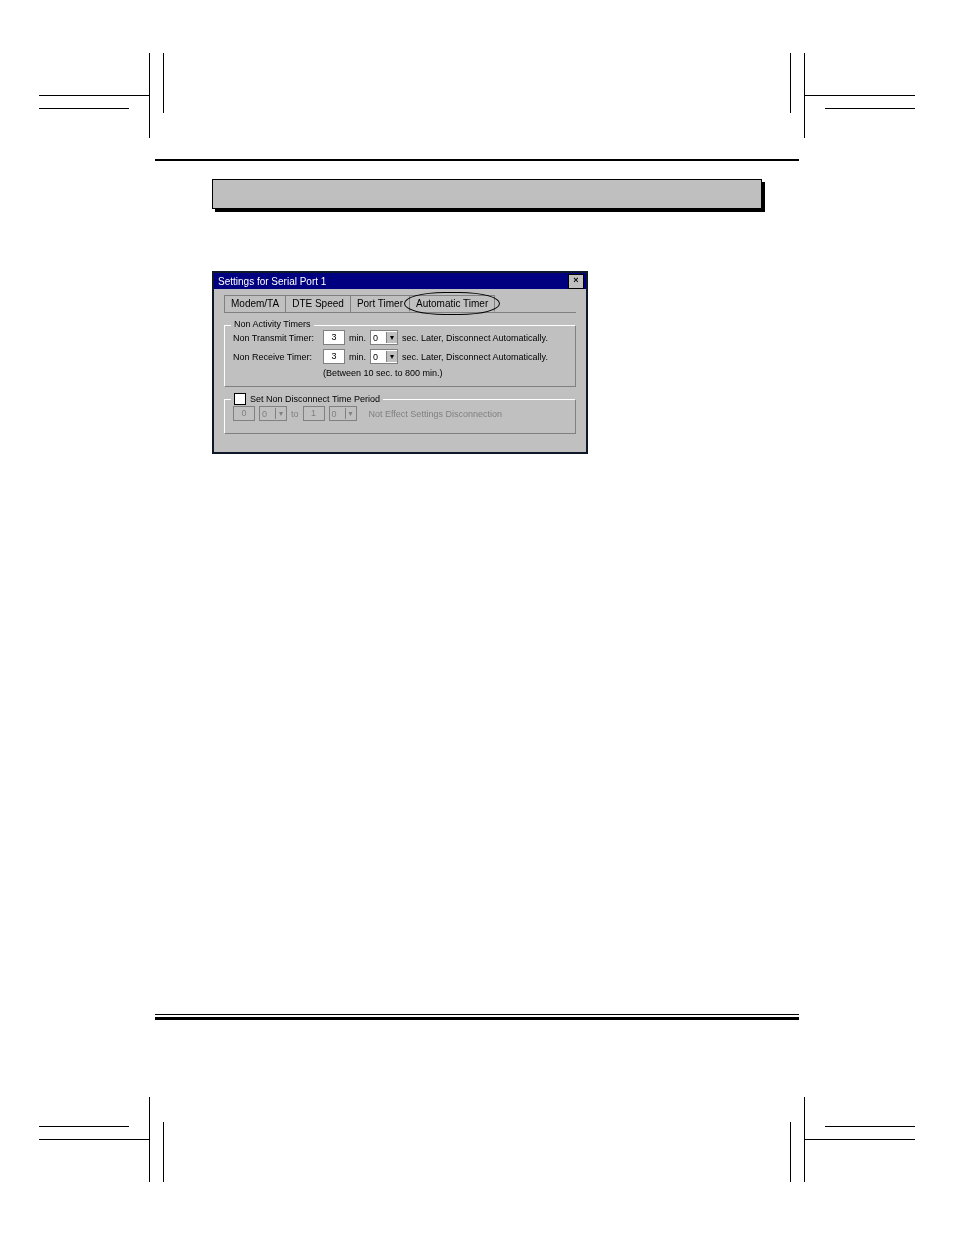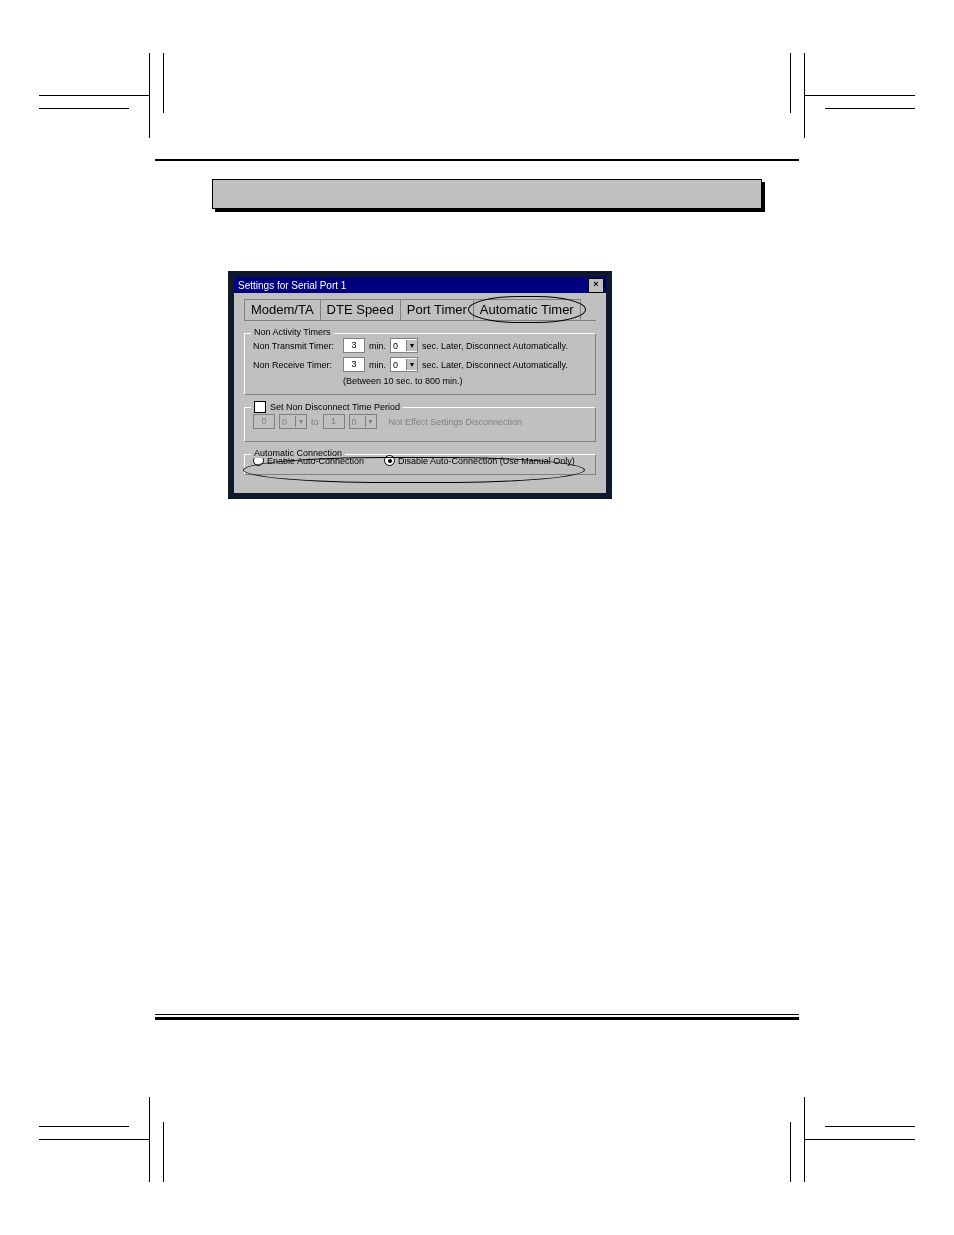--- a/index.html
+++ b/index.html
@@ -57,24 +57,24 @@
     height: 28px;
     background: #bfbfbf;
     border: 1px solid #000;
     box-shadow: 3px 3px 0 #000;
     margin-bottom: 62px;
   }
 
   
   .dialog {
     position: relative;
-    left: 73px;
+    left: 57px;
     width: 372px;
     background: #c0c0c0;
-    border: 6px solid #0f172a;
+    border: 2px solid #0f172a;
     font-size: 9px;
   }
   .titlebar {
     height: 16px;
     background: #000080;
     color: #fff;
     display: flex;
     align-items: center;
     justify-content: space-between;
     padding: 0 2px 0 4px;
@@ -96,21 +96,21 @@
     gap:0;
     border-bottom:1px solid #808080;
     margin-bottom:4px;
   }
   .tab {
     padding:2px 6px;
     border:1px solid #808080;
     border-bottom:none;
     background:#c0c0c0;
     margin-right:-1px;
-    font-size:13px;
+    font-size:10px;
     position:relative;
   }
   .tab.active {
     background:#c0c0c0;
     border-bottom:1px solid #c0c0c0;
     z-index:2;
   }
   .tab-active-circle {
     position:absolute;
     top:-4px; left:-6px; right:-6px; bottom:-4px;
@@ -287,36 +287,20 @@
           <span class="txt">to</span>
           <span class="num-in">1</span>
           <span class="sel">
             <span>0</span>
             <span class="caret">▾</span>
           </span>
           <span class="txt" style="margin-left:8px;">Not Effect Settings Disconnection</span>
         </div>
       </div>
 
-      <div class="groupbox" style="position:relative;">
-        <span class="legend">Automatic Connection</span>
-        <div class="radio-row">
-          <span style="display:flex;align-items:center;">
-            <span class="radio"></span>
-            <span>Enable Auto-Connection</span>
-          </span>
-          <span style="display:flex;align-items:center;margin-left:14px;">
-            <span class="radio">
-                <span class="dot"></span>
-              </span>
-            <span>Disable Auto-Connection (Use Manual Only)</span>
-          </span>
-        </div>
-        <span class="auto-circle" style="top:2px; left:-2px; width:340px; height:24px;"></span>
-      </div>
 
     </div>
   </div>
 </div>
 
 <div class="footer-hr">
   <div class="thin"></div>
   <div class="thick"></div>
 </div>
 

